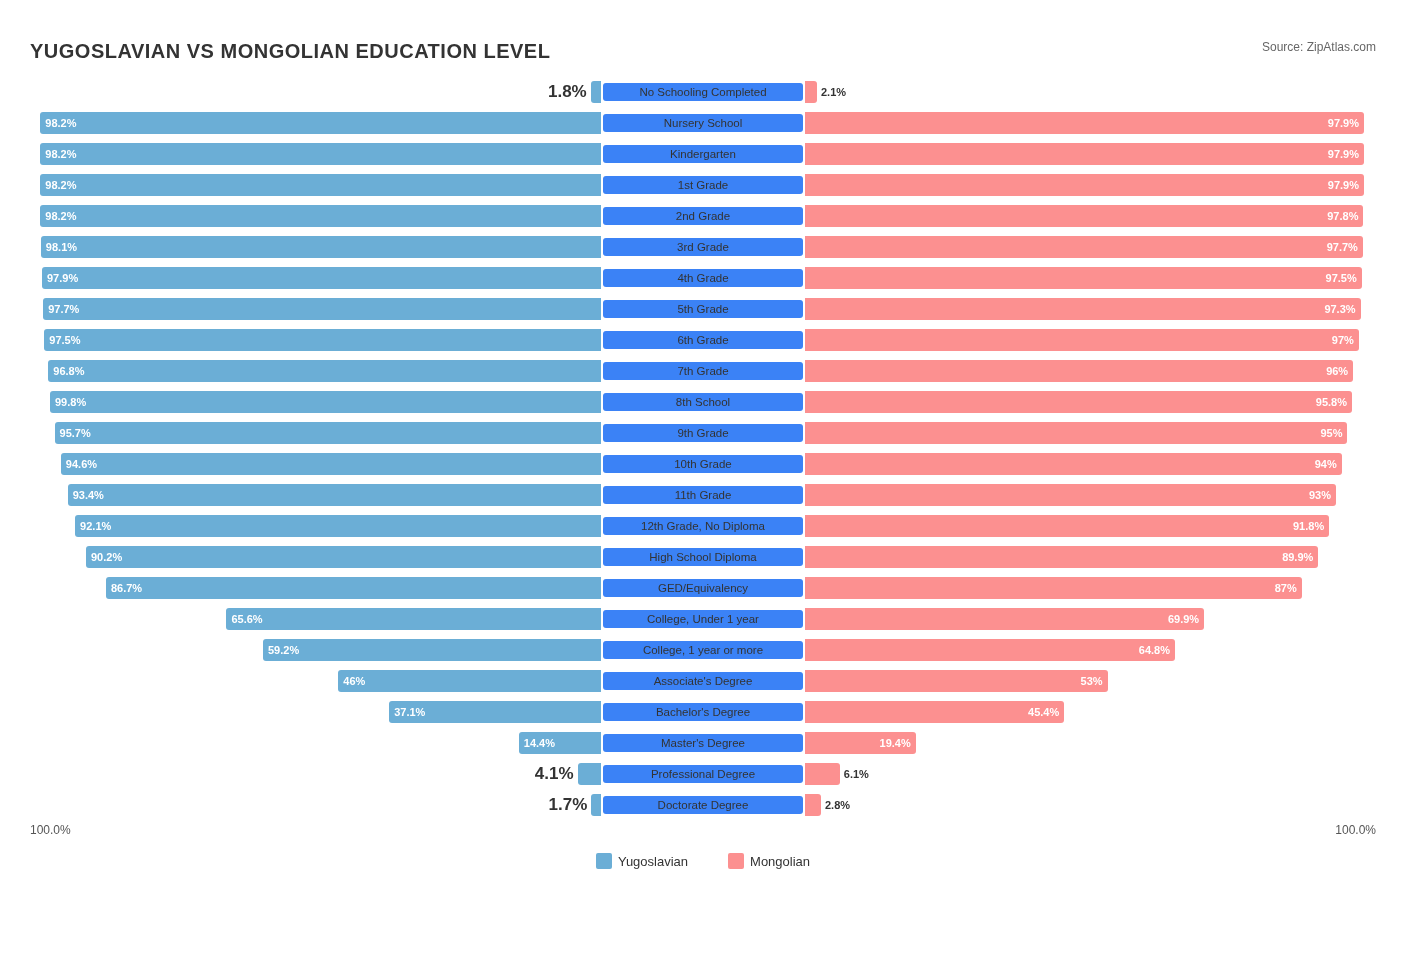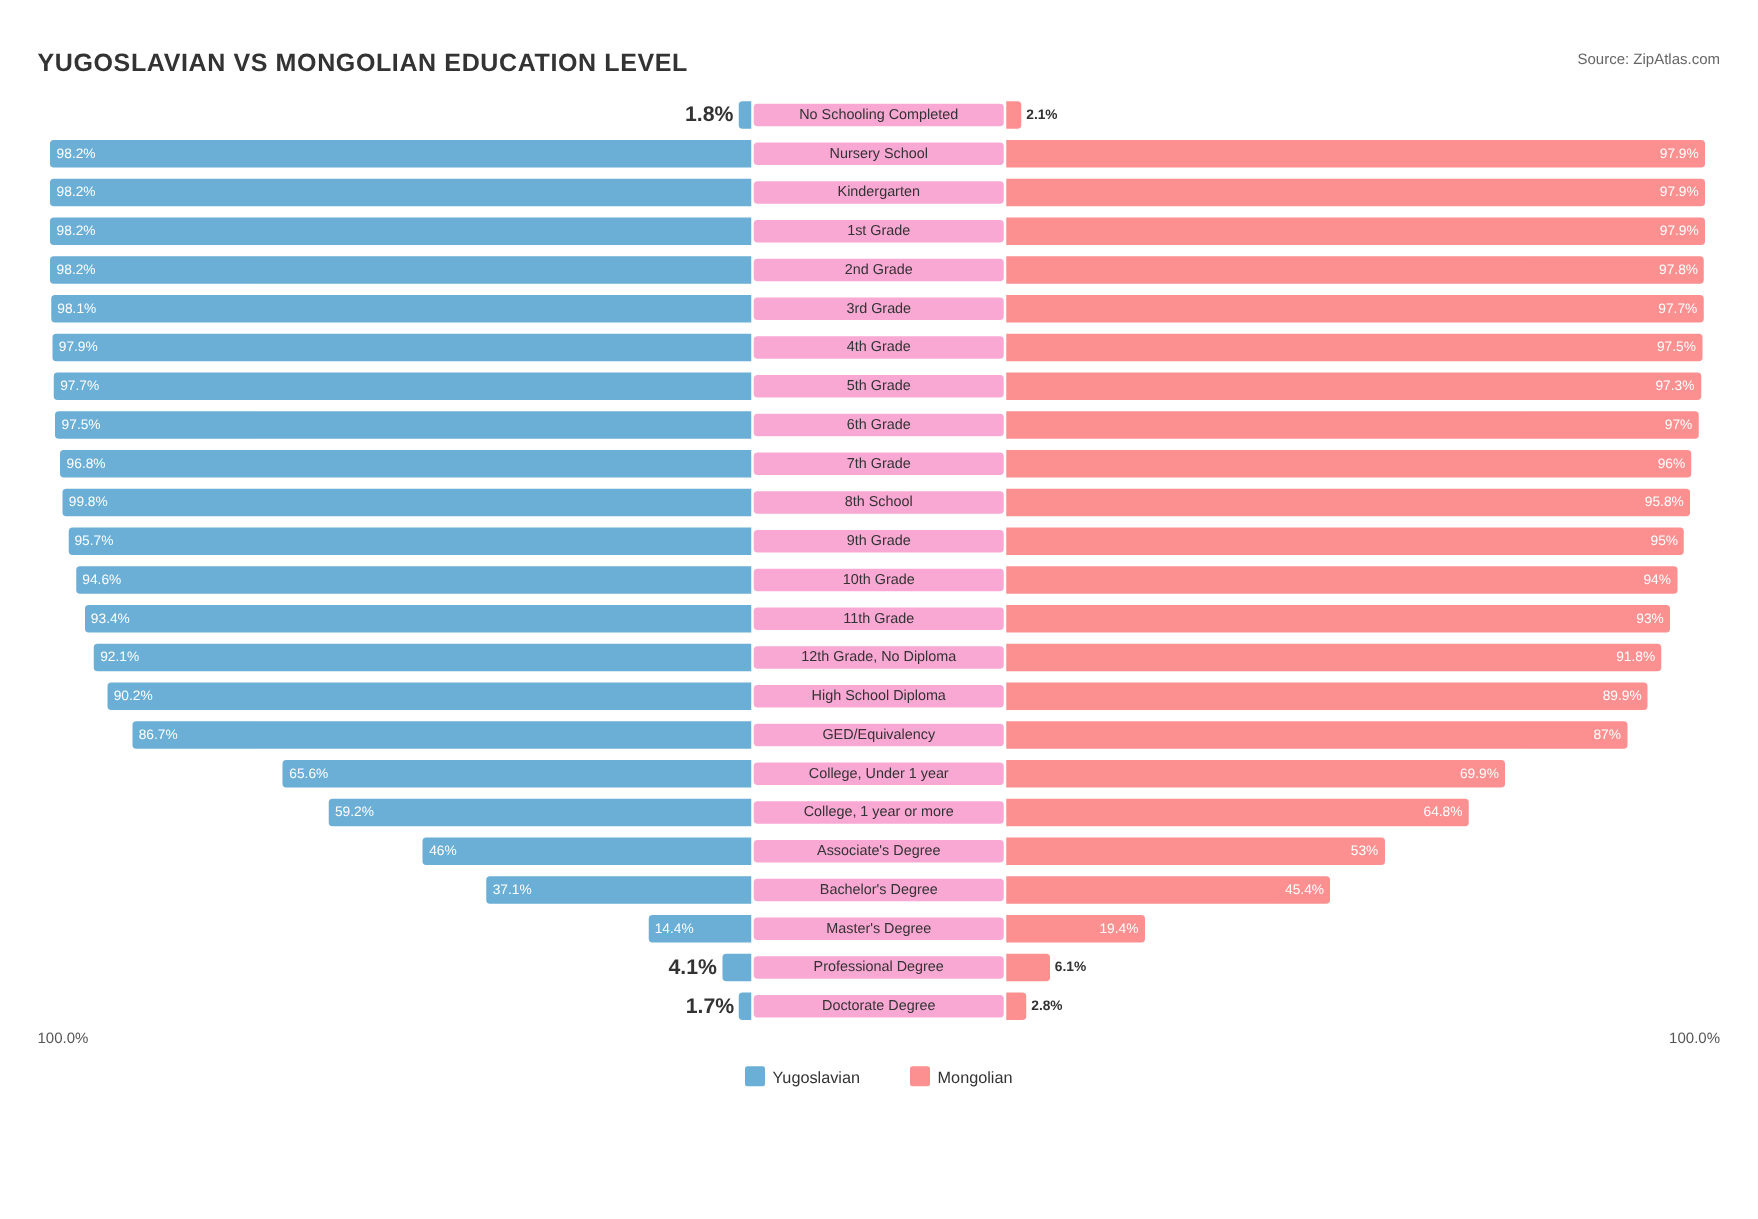--- a/index.html
+++ b/index.html
@@ -52,21 +52,21 @@
       display: flex;
       align-items: center;
       justify-content: flex-start;
       padding-left: 2px;
     }
     .label-center {
       width: 200px;
       text-align: center;
       font-size: 11.5px;
       color: #333;
-      background: #f9a8d4;
+      background: #3b82f6;
       border-radius: 3px;
       padding: 3px 6px;
       z-index: 2;
       flex-shrink: 0;
       white-space: nowrap;
     }
     .bar-blue {
       background: #6baed6;
       height: 22px;
       border-radius: 3px 0 0 3px;
@@ -81,21 +81,21 @@
       height: 22px;
       border-radius: 0 3px 3px 0;
       display: flex;
       align-items: center;
       justify-content: flex-end;
       padding-right: 5px;
       min-width: 2px;
     }
     .bar-value {
       font-size: 11px;
-      font-weight: normal;
+      font-weight: bold;
       color: #fff;
       white-space: nowrap;
     }
     .bar-value-outside-left {
       font-size: 17px;
       font-weight: bold;
       color: #333;
       margin-right: 4px;
       white-space: nowrap;
     }

